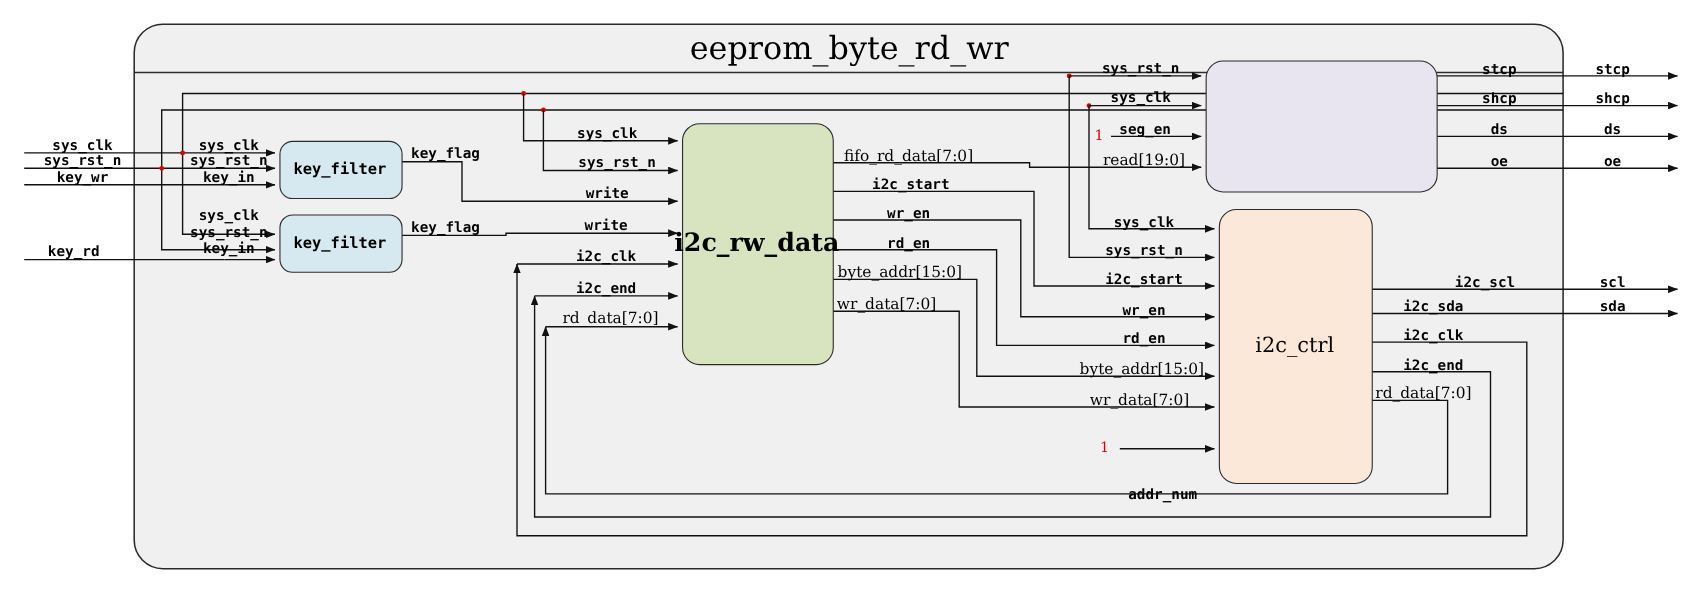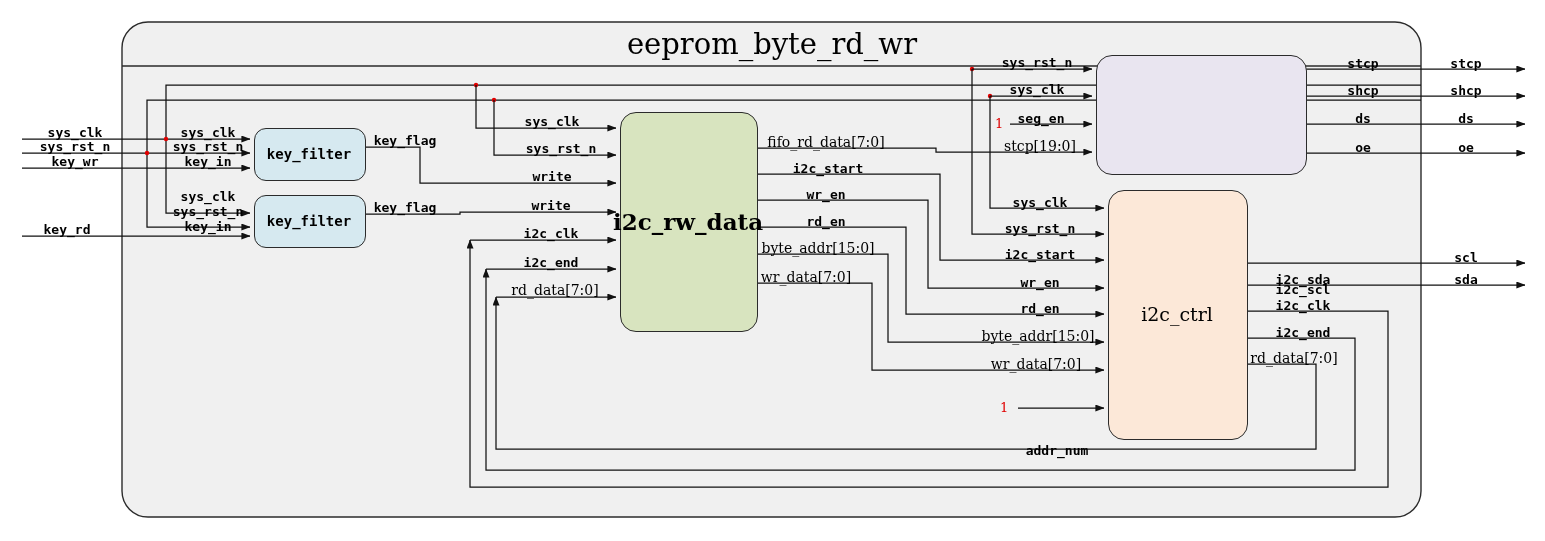--- a/index.html
+++ b/index.html
@@ -165,38 +165,38 @@
   <div class="lbl mono ctr" style="left:828px;top:162px;">i2c_start</div>
   <div class="lbl mono ctr" style="left:826px;top:188px;">wr_en</div>
   <div class="lbl mono ctr" style="left:826px;top:215px;">rd_en</div>
   <div class="lbl ctr" style="left:818px;top:241px;font-size:14px;">byte_addr[15:0]</div>
   <div class="lbl ctr" style="left:806px;top:270px;font-size:14px;">wr_data[7:0]</div>
 
   <div class="lbl mono ctr" style="left:1037px;top:56px;">sys_rst_n</div>
   <div class="lbl mono ctr" style="left:1037px;top:83px;">sys_clk</div>
   <div class="lbl mono ctr" style="left:1041px;top:112px;">seg_en</div>
   <div class="lbl red" style="left:995px;top:117px;">1</div>
-  <div class="lbl ctr" style="left:1040px;top:139px;font-size:14px;">stcp[19:0]</div>
+  <div class="lbl ctr" style="left:1040px;top:139px;font-size:14px;">read[19:0]</div>
 
   <div class="lbl mono ctr" style="left:1363px;top:57px;">stcp</div>
   <div class="lbl mono ctr" style="left:1363px;top:84px;">shcp</div>
   <div class="lbl mono ctr" style="left:1363px;top:112px;">ds</div>
   <div class="lbl mono ctr" style="left:1363px;top:141px;">oe</div>
 
   <div class="lbl mono ctr" style="left:1040px;top:196px;">sys_clk</div>
   <div class="lbl mono ctr" style="left:1040px;top:222px;">sys_rst_n</div>
   <div class="lbl mono ctr" style="left:1040px;top:248px;">i2c_start</div>
   <div class="lbl mono ctr" style="left:1040px;top:276px;">wr_en</div>
   <div class="lbl mono ctr" style="left:1040px;top:302px;">rd_en</div>
   <div class="lbl ctr" style="left:1038px;top:329px;font-size:14px;">byte_addr[15:0]</div>
   <div class="lbl ctr" style="left:1036px;top:357px;font-size:14px;">wr_data[7:0]</div>
   <div class="lbl mono ctr" style="left:1057px;top:396px;margin-top:48px;">addr_num</div>
   <div class="lbl red" style="left:1000px;top:401px;">1</div>
 
-  <div class="lbl mono ctr" style="left:1303px;top:251px;margin-top:32px;">i2c_scl</div>
+  <div class="lbl mono ctr" style="left:1350px;top:251px;">i2c_scl</div>
   <div class="lbl mono ctr" style="left:1303px;top:273px;">i2c_sda</div>
   <div class="lbl mono ctr" style="left:1303px;top:299px;">i2c_clk</div>
   <div class="lbl mono ctr" style="left:1303px;top:326px;">i2c_end</div>
   <div class="lbl ctr" style="left:1294px;top:351px;font-size:14px;">rd_data[7:0]</div>
 
   <div class="lbl mono ctr" style="left:1466px;top:57px;">stcp</div>
   <div class="lbl mono ctr" style="left:1466px;top:84px;">shcp</div>
   <div class="lbl mono ctr" style="left:1466px;top:112px;">ds</div>
   <div class="lbl mono ctr" style="left:1466px;top:141px;">oe</div>
   <div class="lbl mono ctr" style="left:1466px;top:251px;">scl</div>

